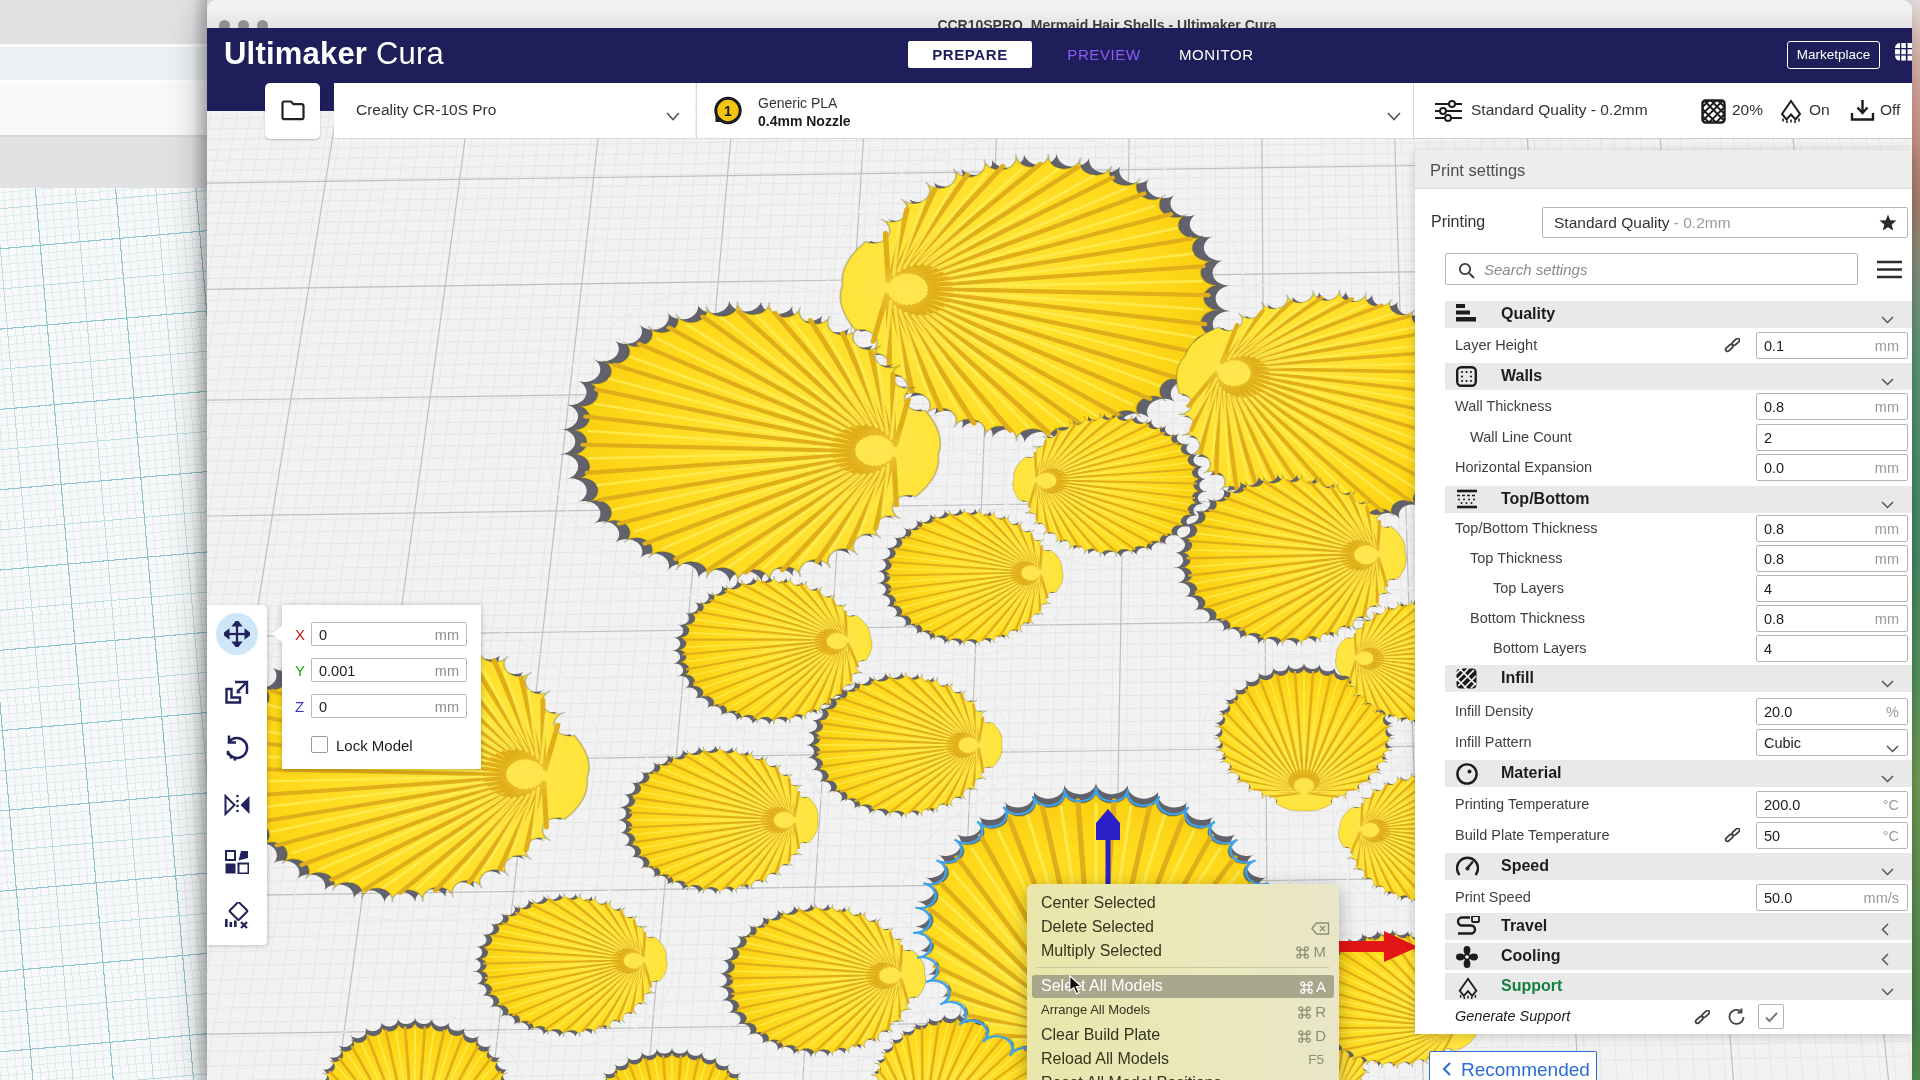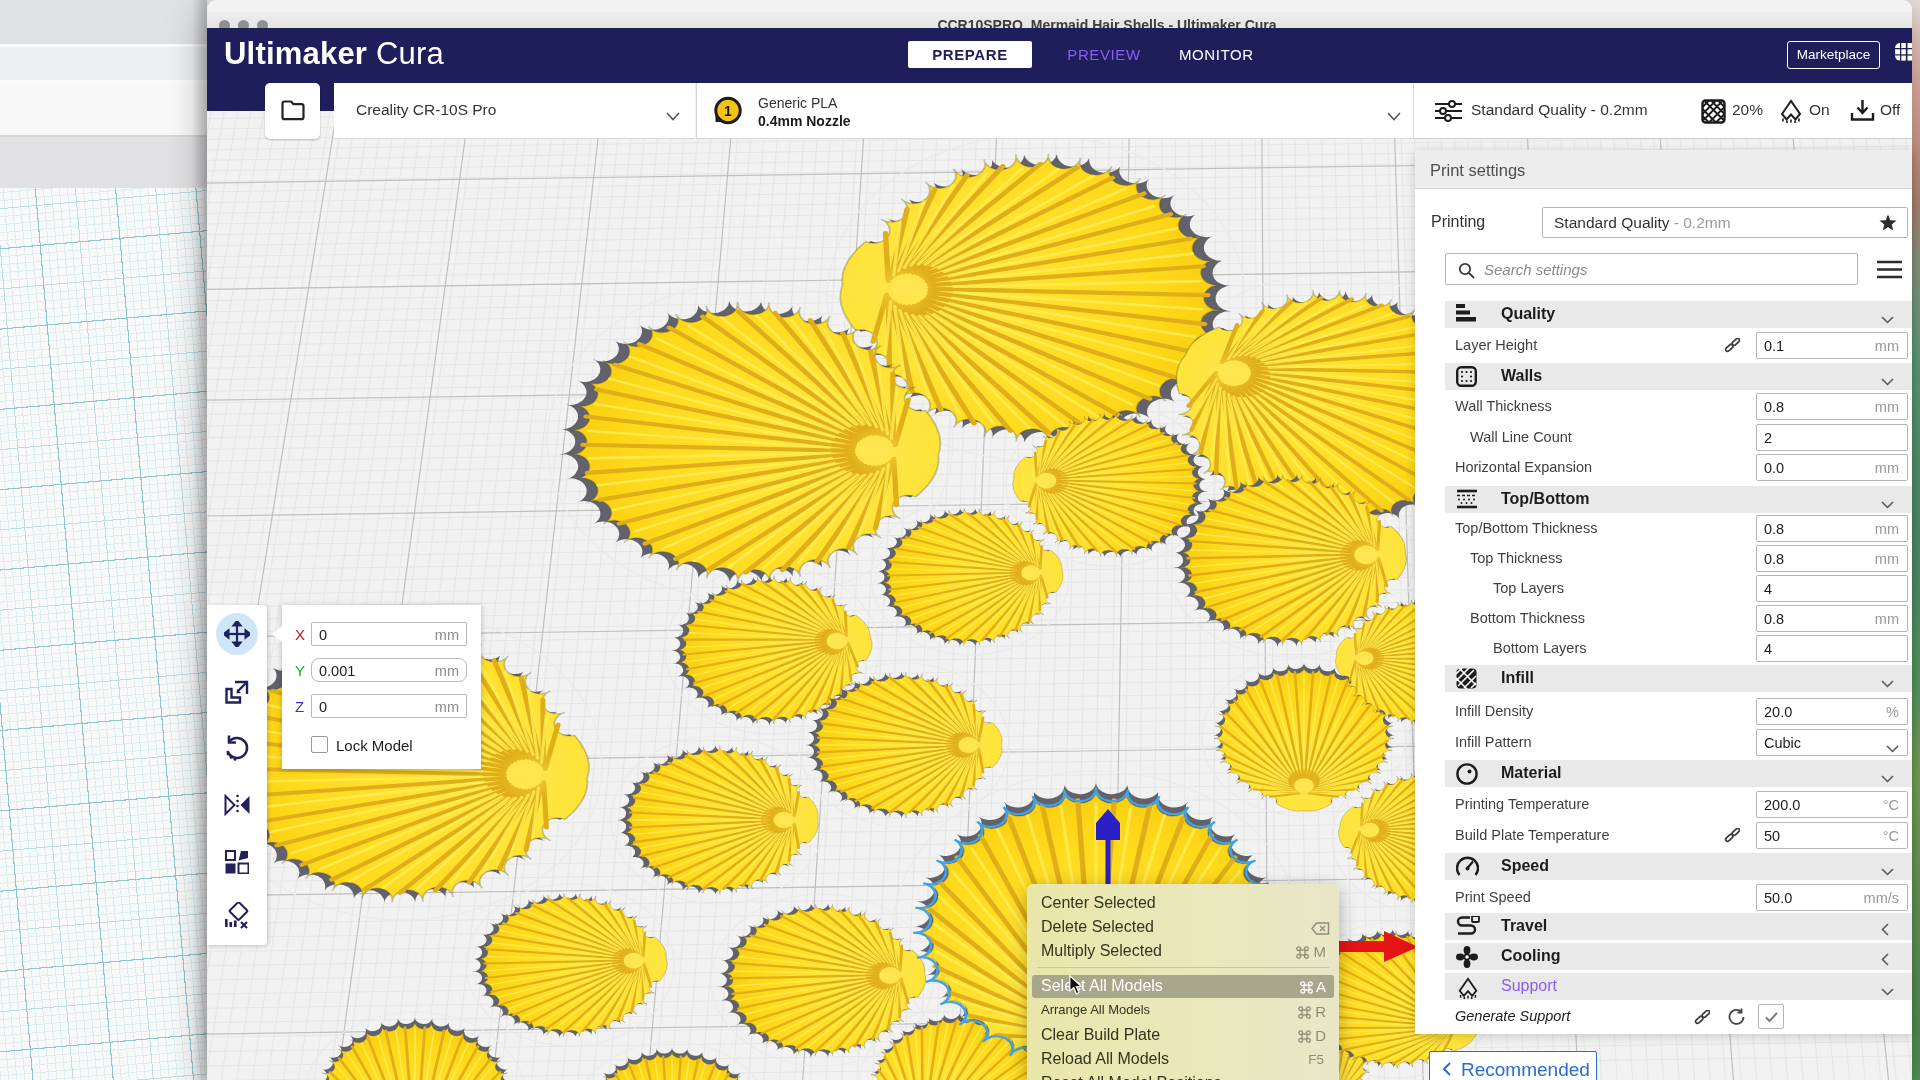--- a/index.html
+++ b/index.html
@@ -525,21 +525,21 @@
 </div>
 
 <div class="abs" style="left:282px;top:605px;width:199px;height:164px;background:#fff;box-shadow:0 1px 6px rgba(0,0,0,0.25)">
  <div class="abs" style="left:-10px;top:21px;width:0;height:0;border-top:8px solid transparent;border-bottom:8px solid transparent;border-right:10px solid #fff"></div>
  <div class="abs" style="left:13px;top:21px;font-size:15px;color:#c01818">X</div>
  <div class="abs" style="left:29px;top:17px;width:156px;height:24px;border:1px solid #b9b9b9;border-radius:2px;background:#fff">
       <span class="abs" style="left:7px;top:4px;font-size:14.5px;color:#1c1c1c">0</span>
       <span class="abs" style="right:7px;top:4px;font-size:14.5px;color:#8d8d8d">mm</span>
     </div>
  <div class="abs" style="left:13px;top:57px;font-size:15px;color:#12b012">Y</div>
- <div class="abs" style="left:29px;top:53px;width:156px;height:24px;border:1px solid #b9b9b9;border-radius:8px;background:#fff">
+ <div class="abs" style="left:29px;top:53px;width:156px;height:24px;border:1px solid #b9b9b9;border-radius:2px;background:#fff">
       <span class="abs" style="left:7px;top:4px;font-size:14.5px;color:#1c1c1c">0.001</span>
       <span class="abs" style="right:7px;top:4px;font-size:14.5px;color:#8d8d8d">mm</span>
     </div>
  <div class="abs" style="left:13px;top:93px;font-size:15px;color:#3a35c8">Z</div>
  <div class="abs" style="left:29px;top:89px;width:156px;height:24px;border:1px solid #b9b9b9;border-radius:2px;background:#fff">
       <span class="abs" style="left:7px;top:4px;font-size:14.5px;color:#1c1c1c">0</span>
       <span class="abs" style="right:7px;top:4px;font-size:14.5px;color:#8d8d8d">mm</span>
     </div>
  <div class="abs" style="left:29px;top:131px;width:17px;height:17px;border:1px solid #9a9a9a;border-radius:2px;background:#fff"></div>
  <div class="abs" style="left:54px;top:132px;font-size:15px;color:#1c1c1c">Lock Model</div>
@@ -717,21 +717,21 @@
       </svg></div>
 <div class="abs" style="left:86px;top:797px;font-size:16px;font-weight:bold;color:#1c1c1c">Cooling</div>
 <div class="abs" style="left:466px;top:802px"><svg width="8" height="13" viewBox="0 0 8 13">
         <path d="M7 1 L1.5 6.5 L7 12" fill="none" stroke="#555" stroke-width="1.5"></path>
       </svg></div>
 <div class="abs" style="left:30px;top:823px;width:467px;height:27px;background:#e9e9e9"></div>
 <div class="abs" style="left:41px;top:826px"><svg width="24" height="24" viewBox="0 0 26 26">
         <path d="M4 16 L13 3 L22 16 L17.5 21.5 L13 16.5 L8.5 21.5 Z" fill="none" stroke="#1c1c1c" stroke-width="2"></path>
         <path d="M5 23.5 v-3 M9 25 v-2.5 M13 24.5 v-3 M17 25 v-2.5 M21 23.5 v-3" stroke="#1c1c1c" stroke-width="1.6"></path>
       </svg></div>
-<div class="abs" style="left:86px;top:827px;font-size:16px;font-weight:normal;color:#8b5cf6">Support</div>
+<div class="abs" style="left:86px;top:827px;font-size:16px;font-weight:bold;color:#15803d">Support</div>
 <div class="abs" style="left:466px;top:832px"><svg width="13" height="8" viewBox="0 0 13 8">
         <path d="M1 1 L6.5 6.5 L12 1" fill="none" stroke="#555" stroke-width="1.5"></path>
       </svg></div>
 <div class="abs" style="left:40px;top:187px;font-size:14.5px;color:#3f3f3f">Layer Height</div>
 <div class="abs" style="left:308px;top:188px"><svg width="17" height="16" viewBox="0 0 17 16">
         <g fill="none" stroke="#3c3c3c" stroke-width="1.8">
           <rect x="-2.6" y="-1.9" width="8.6" height="3.8" rx="1.9" transform="translate(5 11) rotate(-42)"></rect>
           <rect x="-2.6" y="-1.9" width="8.6" height="3.8" rx="1.9" transform="translate(11.6 5) rotate(-42)"></rect>
         </g>
       </svg></div>

